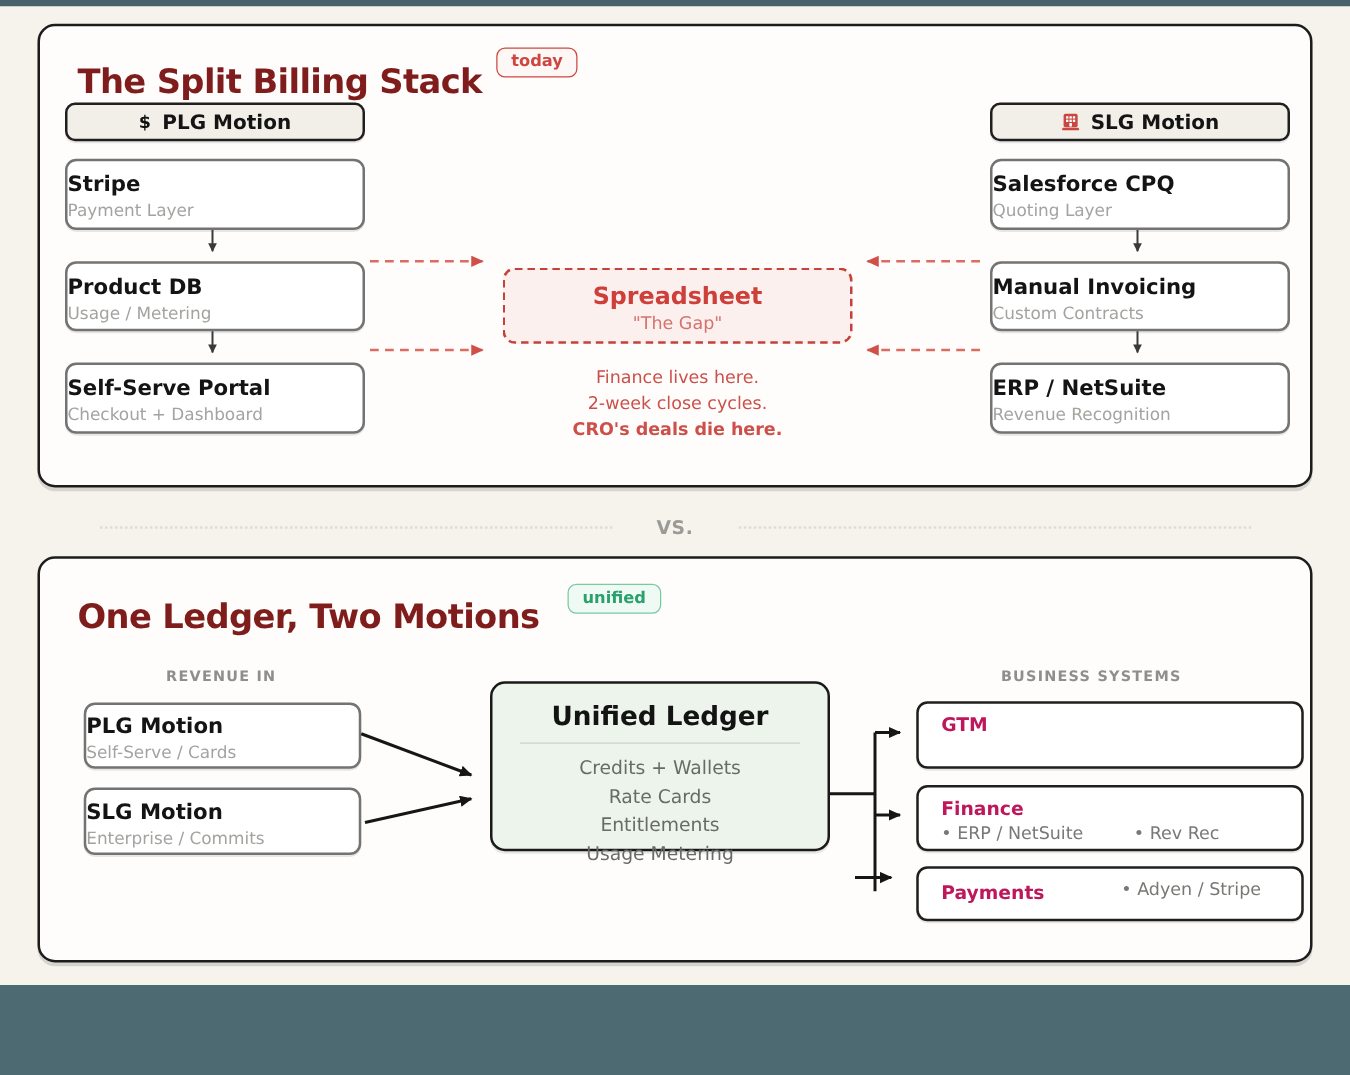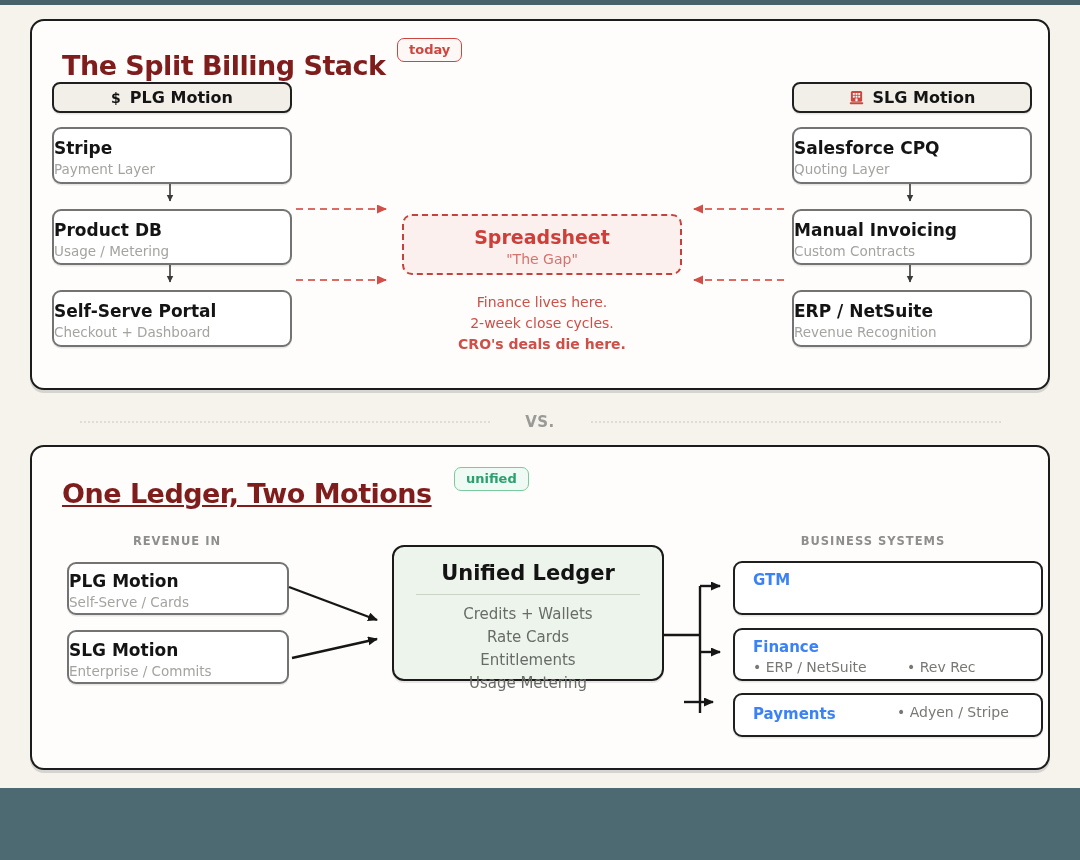--- a/index.html
+++ b/index.html
@@ -44,21 +44,21 @@
 
   .ledger { position:absolute; left:360px; top:98px; width:272px; height:136px; background:#edf4ec;
             border:2.5px solid #1a1a1a; border-radius:12px; text-align:center;
             box-shadow:0 2px 0 rgba(28,28,28,.10); }
   .ledger .t { font-size:21px; font-weight:800; color:#131313; margin-top:14px; }
   .ledger hr { border:none; border-top:1px solid #ccd3c6; margin:9px 22px 8px; }
   .ledger .items div { font-size:15px; color:#686c67; line-height:23px; }
 
   .sys { position:absolute; left:701px; width:310px; background:#fff; border:2px solid #1f1f1f;
          border-radius:9px; box-shadow:0 1.5px 0 rgba(28,28,28,.10); padding:8px 0 0 18px; text-align:left; }
-  .sys .t { font-size:15px; font-weight:800; color:#3b82f6; }
+  .sys .t { font-size:15px; font-weight:800; color:#be185d; }
   .sys .row { position:relative; margin-top:3px; font-size:14px; color:#787875; }
   .sys .row .i2 { position:absolute; left:154px; top:0; }
   .sys-inline { display:flex; align-items:flex-start; }
   .sys-inline .it { position:absolute; left:162px; top:9px; font-size:14px; color:#787875; }
 
   svg.overlay { position:absolute; left:0; top:0; width:1080px; height:860px; pointer-events:none; }
 </style>
 </head>
 <body>
 
@@ -126,21 +126,21 @@
     </div>
   </div>
 
   <div class="vs-row">
     <div class="vs-line" style="left:80px; width:410px;"></div>
     <div class="vs-label">vs.</div>
     <div class="vs-line" style="left:591px; width:410px;"></div>
   </div>
 
   <div class="panel" id="panel-unified">
-    <div class="panel-title" style="left:30px; top:15px;text-decoration:underline;">One Ledger, Two Motions</div>
+    <div class="panel-title" style="left:30px; top:15px;">One Ledger, Two Motions</div>
     <div class="badge badge-green" style="left:422px; top:20px;">unified</div>
 
     <div class="mini-label" style="left:45px; top:87px; width:200px;">REVENUE IN</div>
 
     <div class="box" style="left:35px; top:115px; width:222px; height:53px;">
       <div class="t" style="margin-top:7px;">PLG Motion</div>
       <div class="s">Self-Serve / Cards</div>
     </div>
     <div class="box" style="left:35px; top:183px; width:222px; height:54px;">
       <div class="t" style="margin-top:8px;">SLG Motion</div>

